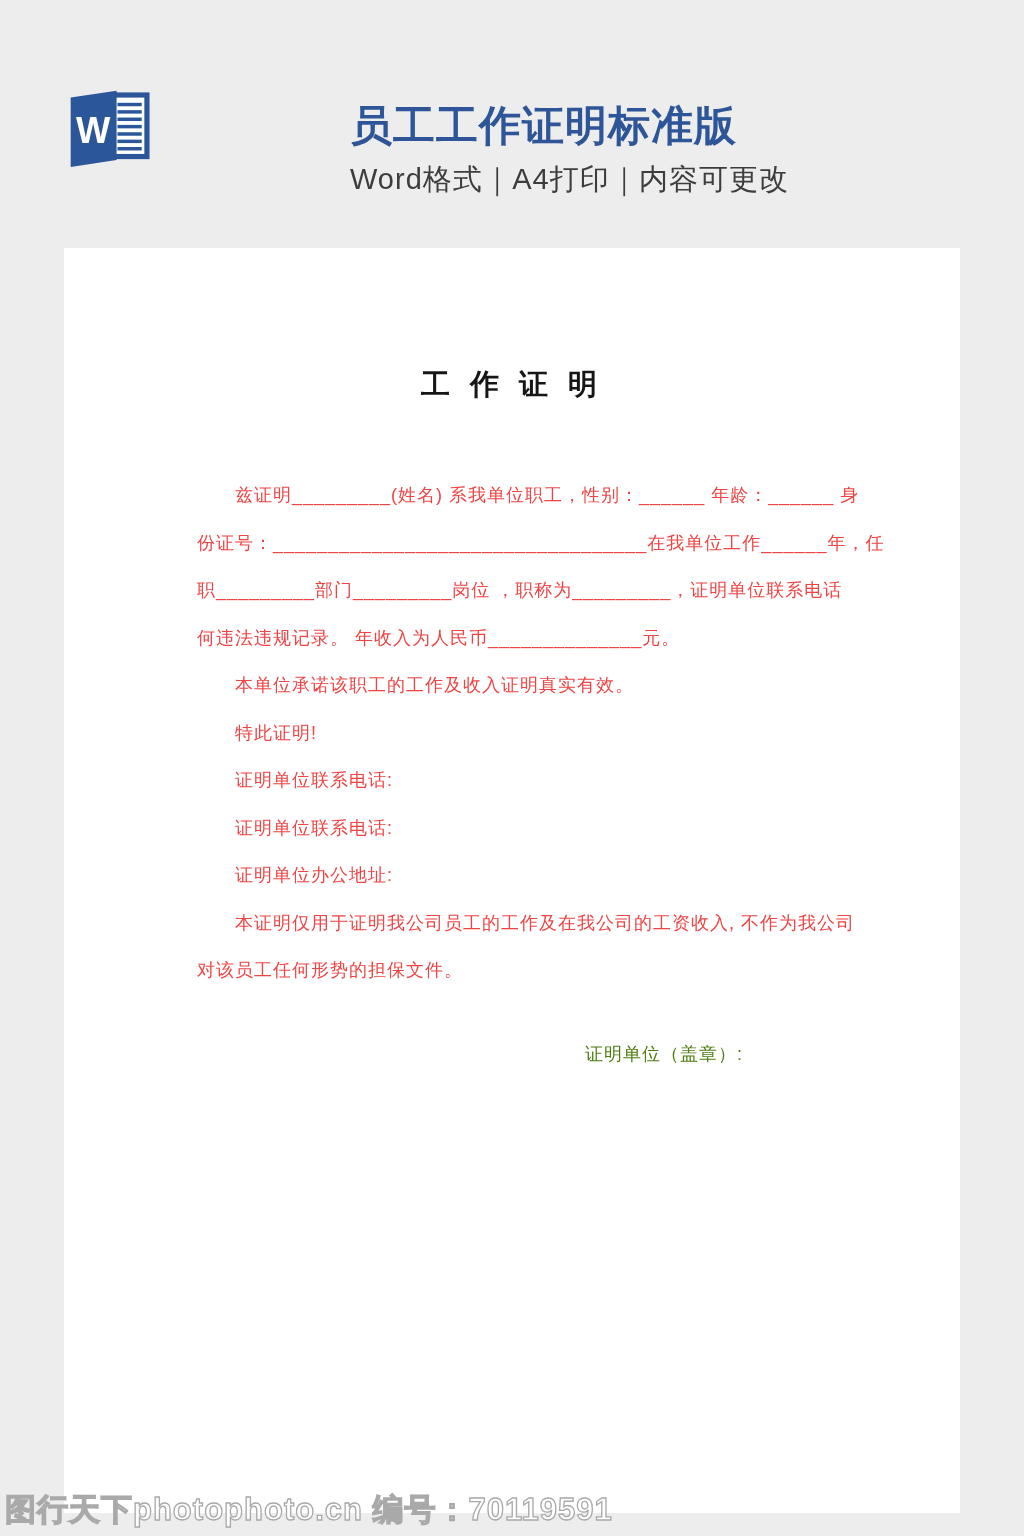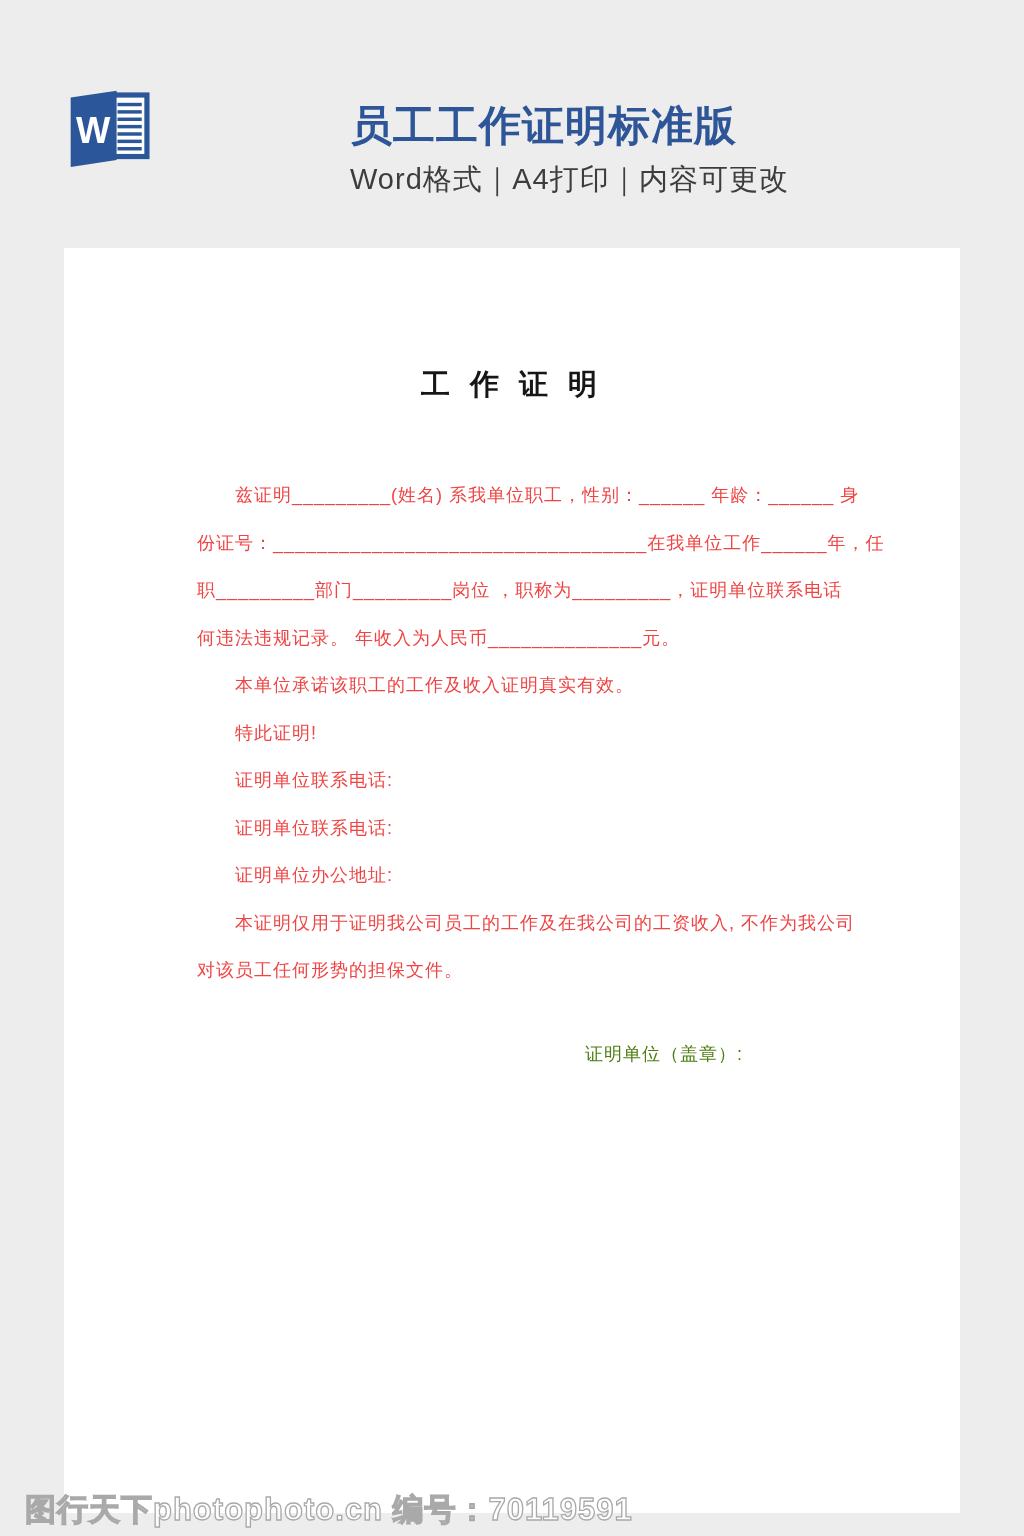--- a/index.html
+++ b/index.html
@@ -92,21 +92,20 @@
   .watermark {
     position: absolute;
     left: 5px;
     top: 1489px;
     font-size: 31px;
     font-weight: bold;
     letter-spacing: 1px;
     color: rgba(255, 255, 255, 0.92);
     -webkit-text-stroke: 1.3px #a9a9a9;
     white-space: nowrap;
-    margin-left: 20px;
   }
 </style>
 </head>
 <body>
 
 <div class="header">
   <svg class="word-icon" viewBox="0 0 120 110" xmlns="http://www.w3.org/2000/svg" aria-hidden="true">
 
     <rect x="56" y="10" width="42" height="71" fill="#ffffff" stroke="#2b579a" stroke-width="6"></rect>
 

